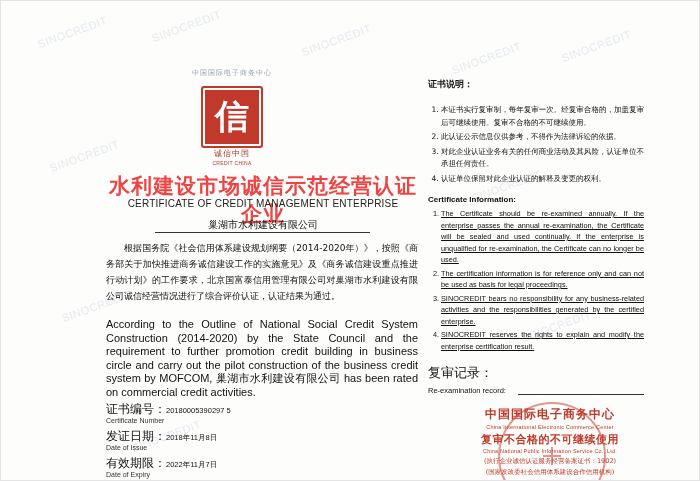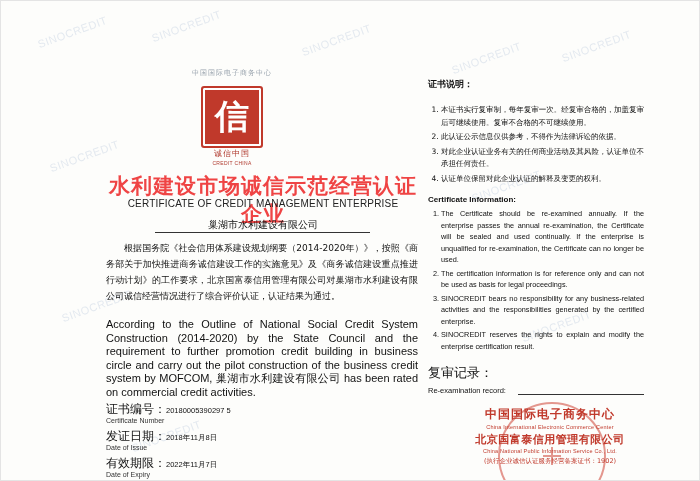--- a/index.html
+++ b/index.html
@@ -221,20 +221,21 @@
   .right-title-en {
     font-size: 8px;
     font-weight: bold;
     color: #111;
     margin: 10px 0 4px 0;
   }
   ol.en-list {
     font-size: 7.3px;
     line-height: 11.5px;
     text-align: justify;
+    text-decoration: underline;
   }
   .reexam {
     margin-top: 12px;
     font-size: 13px;
     color: #111;
     font-family: "DejaVu Sans", sans-serif;
   }
   .reexam-en {
     margin-top: 3px;
     font-size: 7.5px;
@@ -399,19 +400,20 @@
     <div class="reexam-en">
       <span>Re-examination record:</span>
       <span class="line"></span>
     </div>
   </div>
 
   <div class="round-seal"></div>
   <div class="stamp-block">
     <div class="s-cn1">中国国际电子商务中心</div>
     <div class="s-en1">China International Electronic Commerce Center</div>
-    <div class="s-cn2">北京国富泰信用管理有限公司</div>
+    <div class="s-cn2">复审不合格的不可继续使用</div>
     <div class="s-en2">China National Public Information Service Co., Ltd.</div>
     <div class="s-cn3">(执行企业诚信认证服务经营备案证书：1902)</div>
+    <div class="s-cn4">(国家发改委社会信用体系建设合作信用机构)</div>
   </div>
 
   <div class="frame"></div>
 </div>
 
 </body></html>

